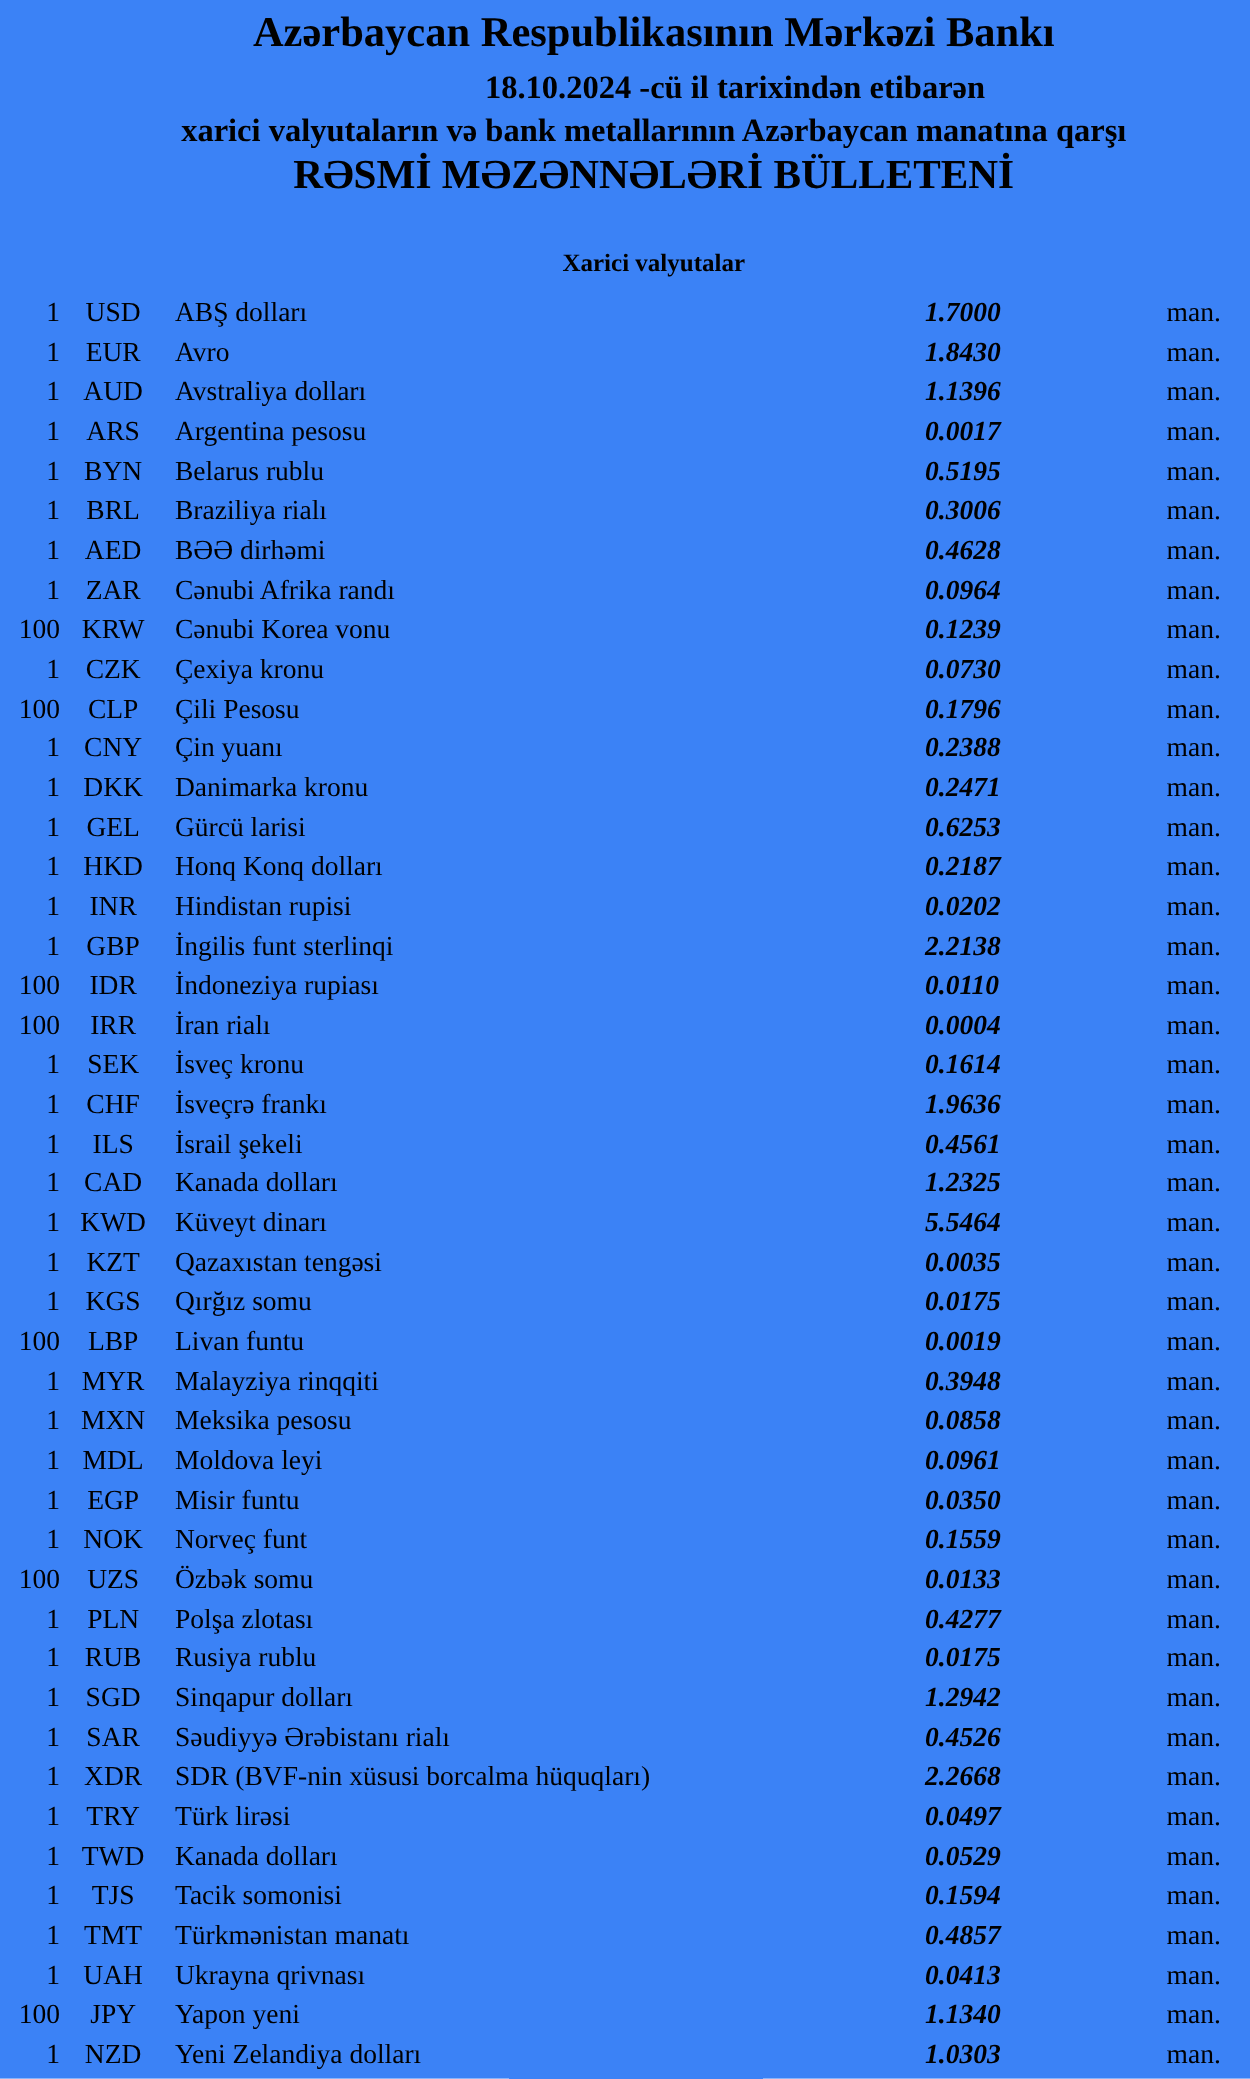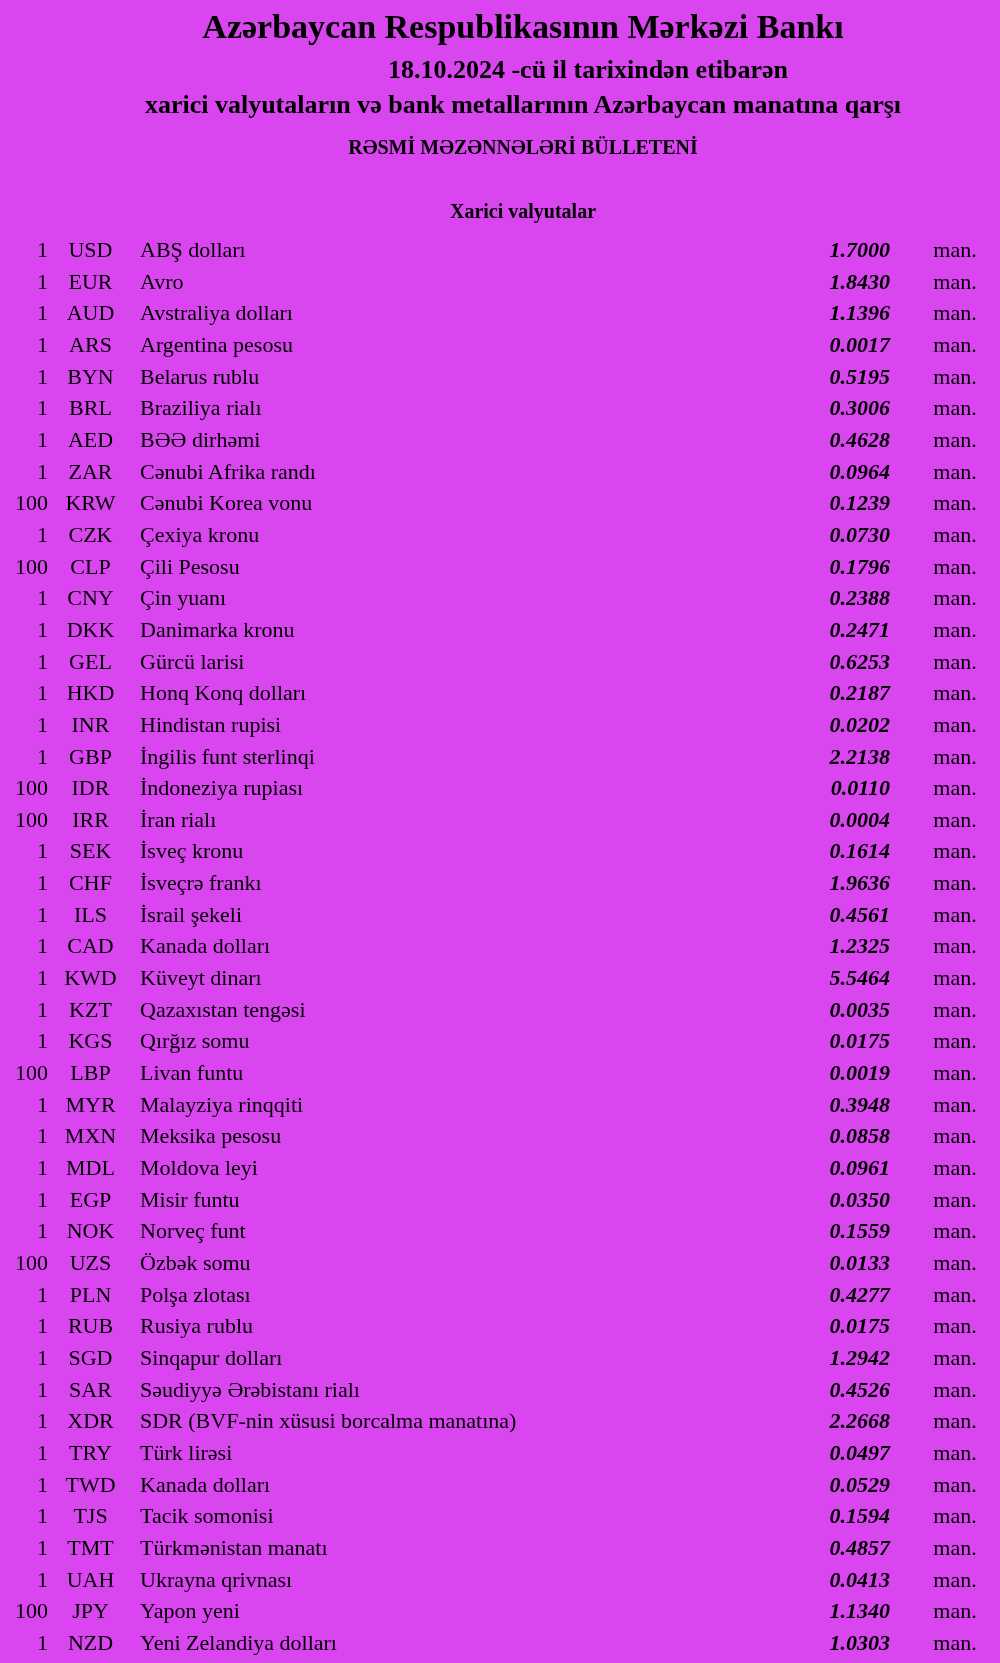--- a/index.html
+++ b/index.html
@@ -1,55 +1,55 @@
 <!DOCTYPE html>
 <html><head>
 <meta charset="utf-8">
 <style>
   html, body { margin: 0; padding: 0; background: #ffffff; }
   .page {
     position: relative;
     width: 1000px;
     height: 1663px;
-    background: #d946ef;
+    background: #3b82f6;
     color: #000000;
     font-family: "Liberation Serif", "DejaVu Serif", serif;
     overflow: hidden;
   }
   .hline {
     position: absolute;
     left: 46px;
     width: 954px;
     text-align: center;
     font-weight: bold;
     white-space: nowrap;
   }
   .title      { top: 8px;   font-size: 34px; }
   .date-line  { top: 55px;  font-size: 26px; margin-left: 65px; }
   .sub1       { top: 90px;  font-size: 26px; }
-  .sub2       { top: 136px; font-size: 20px; }
+  .sub2       { top: 122px; font-size: 33px; }
   .section-title { top: 200px; font-size: 20px; }
   .rates-table {
     position: absolute;
     top: 234px;
     left: 0;
     width: 1000px;
   }
   .row {
     display: grid;
     grid-template-columns: 48px 85px 1fr 150px 110px;
     height: 31.66px;
     align-items: center;
     font-size: 22px;
     line-height: 31.66px;
   }
   .qty  { text-align: right; }
   .code { text-align: center; }
   .name { padding-left: 7px; white-space: nowrap; }
-  .rate { text-align: right; font-weight: bold; font-style: italic; }
+  .rate { text-align: left; font-weight: bold; font-style: italic; }
   .unit { padding-left: 20px; text-align: center; }
 </style>
 </head>
 <body>
 
 <div class="page">
   <div class="hline title">Azərbaycan Respublikasının Mərkəzi Bankı</div>
   <div class="hline date-line">18.10.2024 -cü il tarixindən etibarən</div>
   <div class="hline sub1">xarici valyutaların və bank metallarının Azərbaycan manatına qarşı</div>
   <div class="hline sub2">RƏSMİ MƏZƏNNƏLƏRİ BÜLLETENİ</div>
@@ -310,21 +310,21 @@
       <div class="row">
         <span class="qty">1</span>
         <span class="code">SAR</span>
         <span class="name">Səudiyyə Ərəbistanı rialı</span>
         <span class="rate">0.4526</span>
         <span class="unit">man.</span>
       </div>
       <div class="row">
         <span class="qty">1</span>
         <span class="code">XDR</span>
-        <span class="name">SDR (BVF-nin xüsusi borcalma manatına)</span>
+        <span class="name">SDR (BVF-nin xüsusi borcalma hüquqları)</span>
         <span class="rate">2.2668</span>
         <span class="unit">man.</span>
       </div>
       <div class="row">
         <span class="qty">1</span>
         <span class="code">TRY</span>
         <span class="name">Türk lirəsi</span>
         <span class="rate">0.0497</span>
         <span class="unit">man.</span>
       </div>

